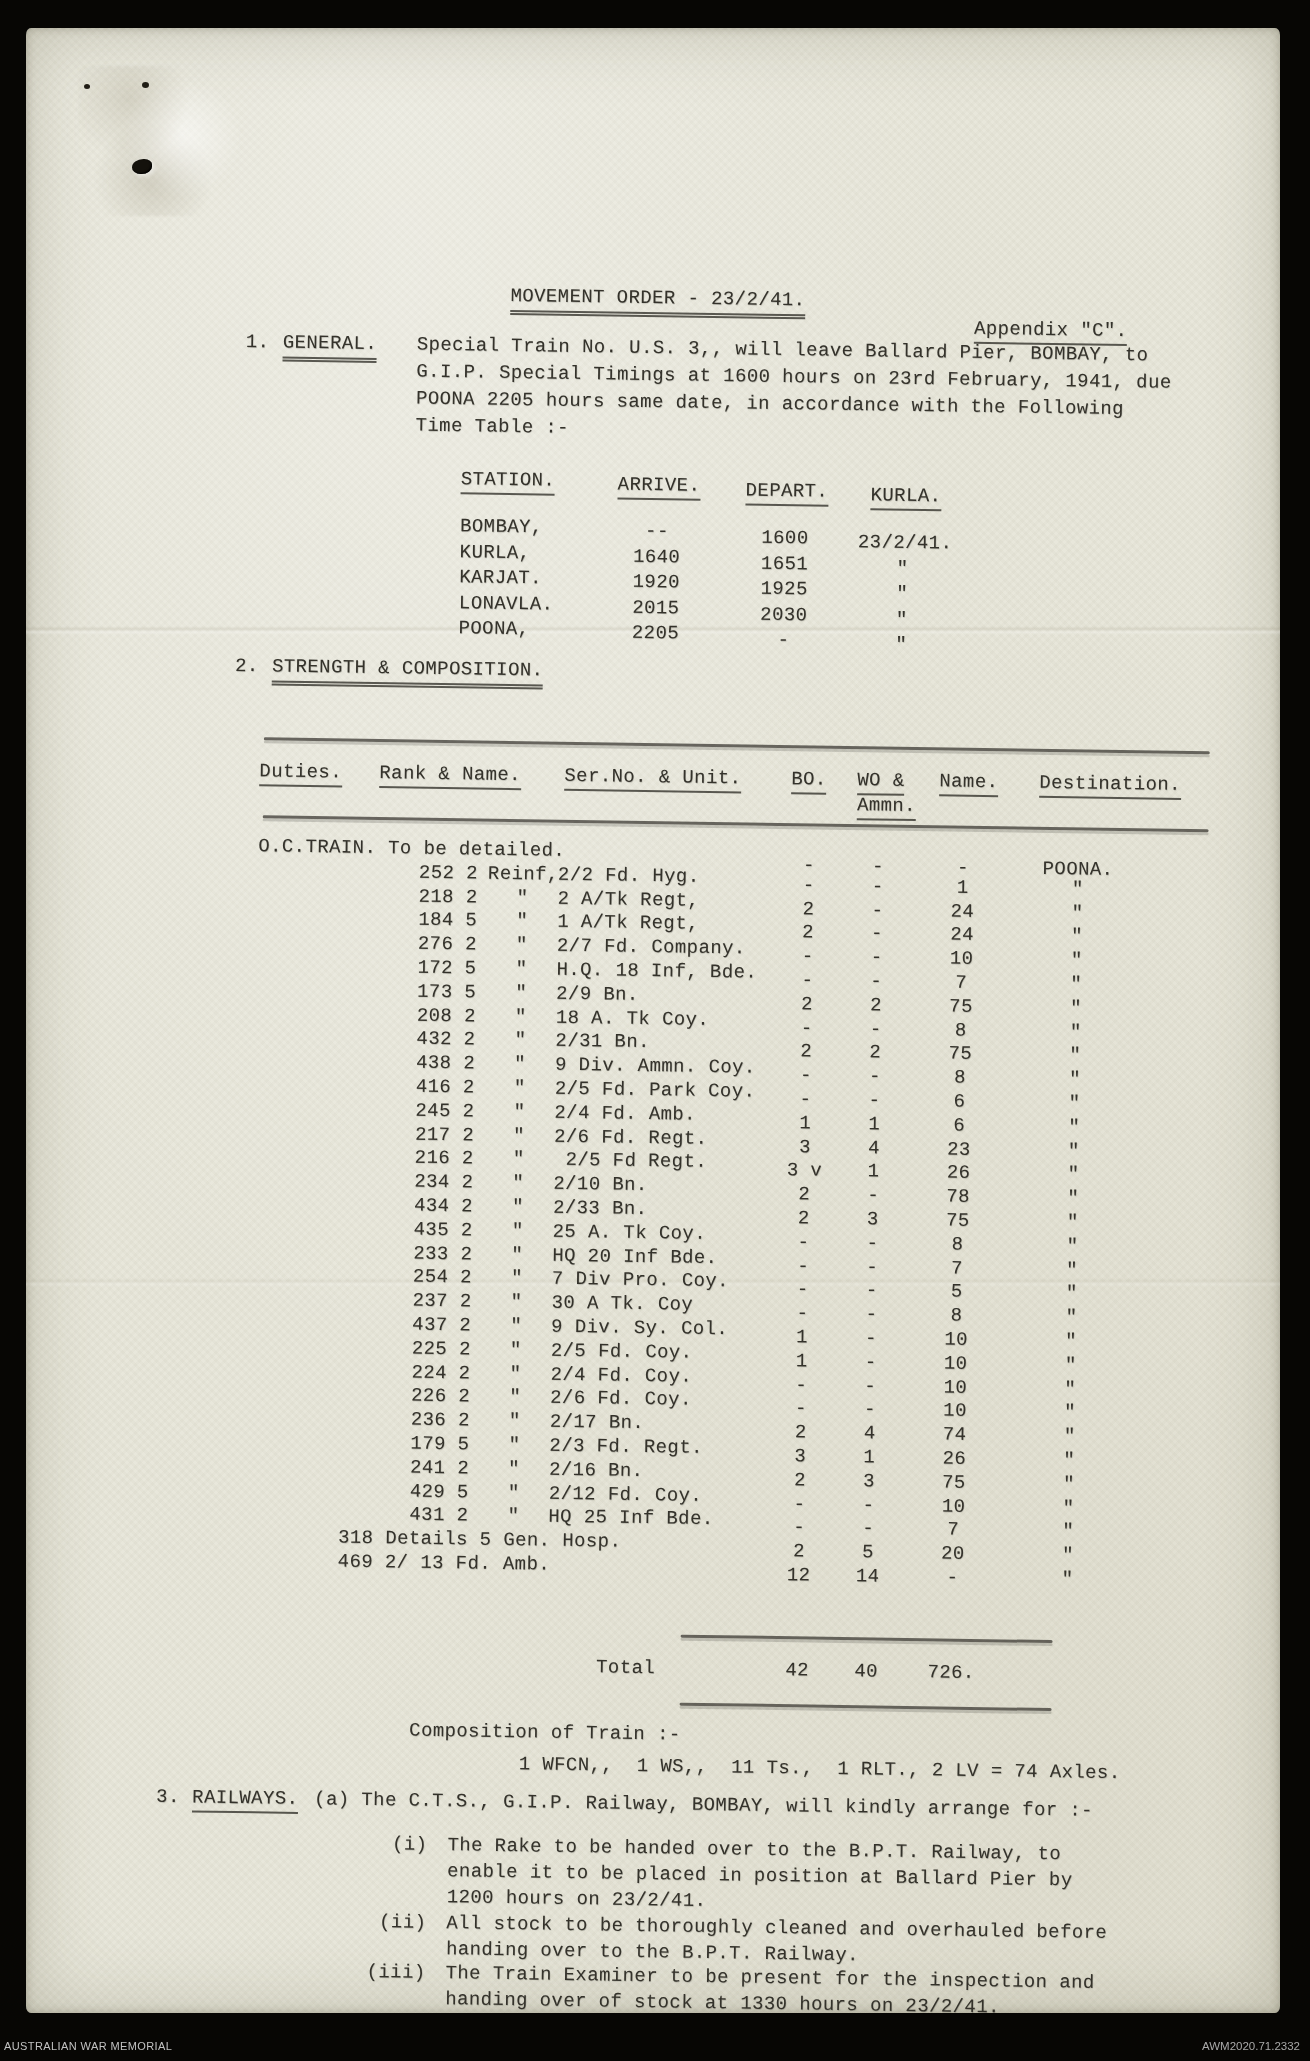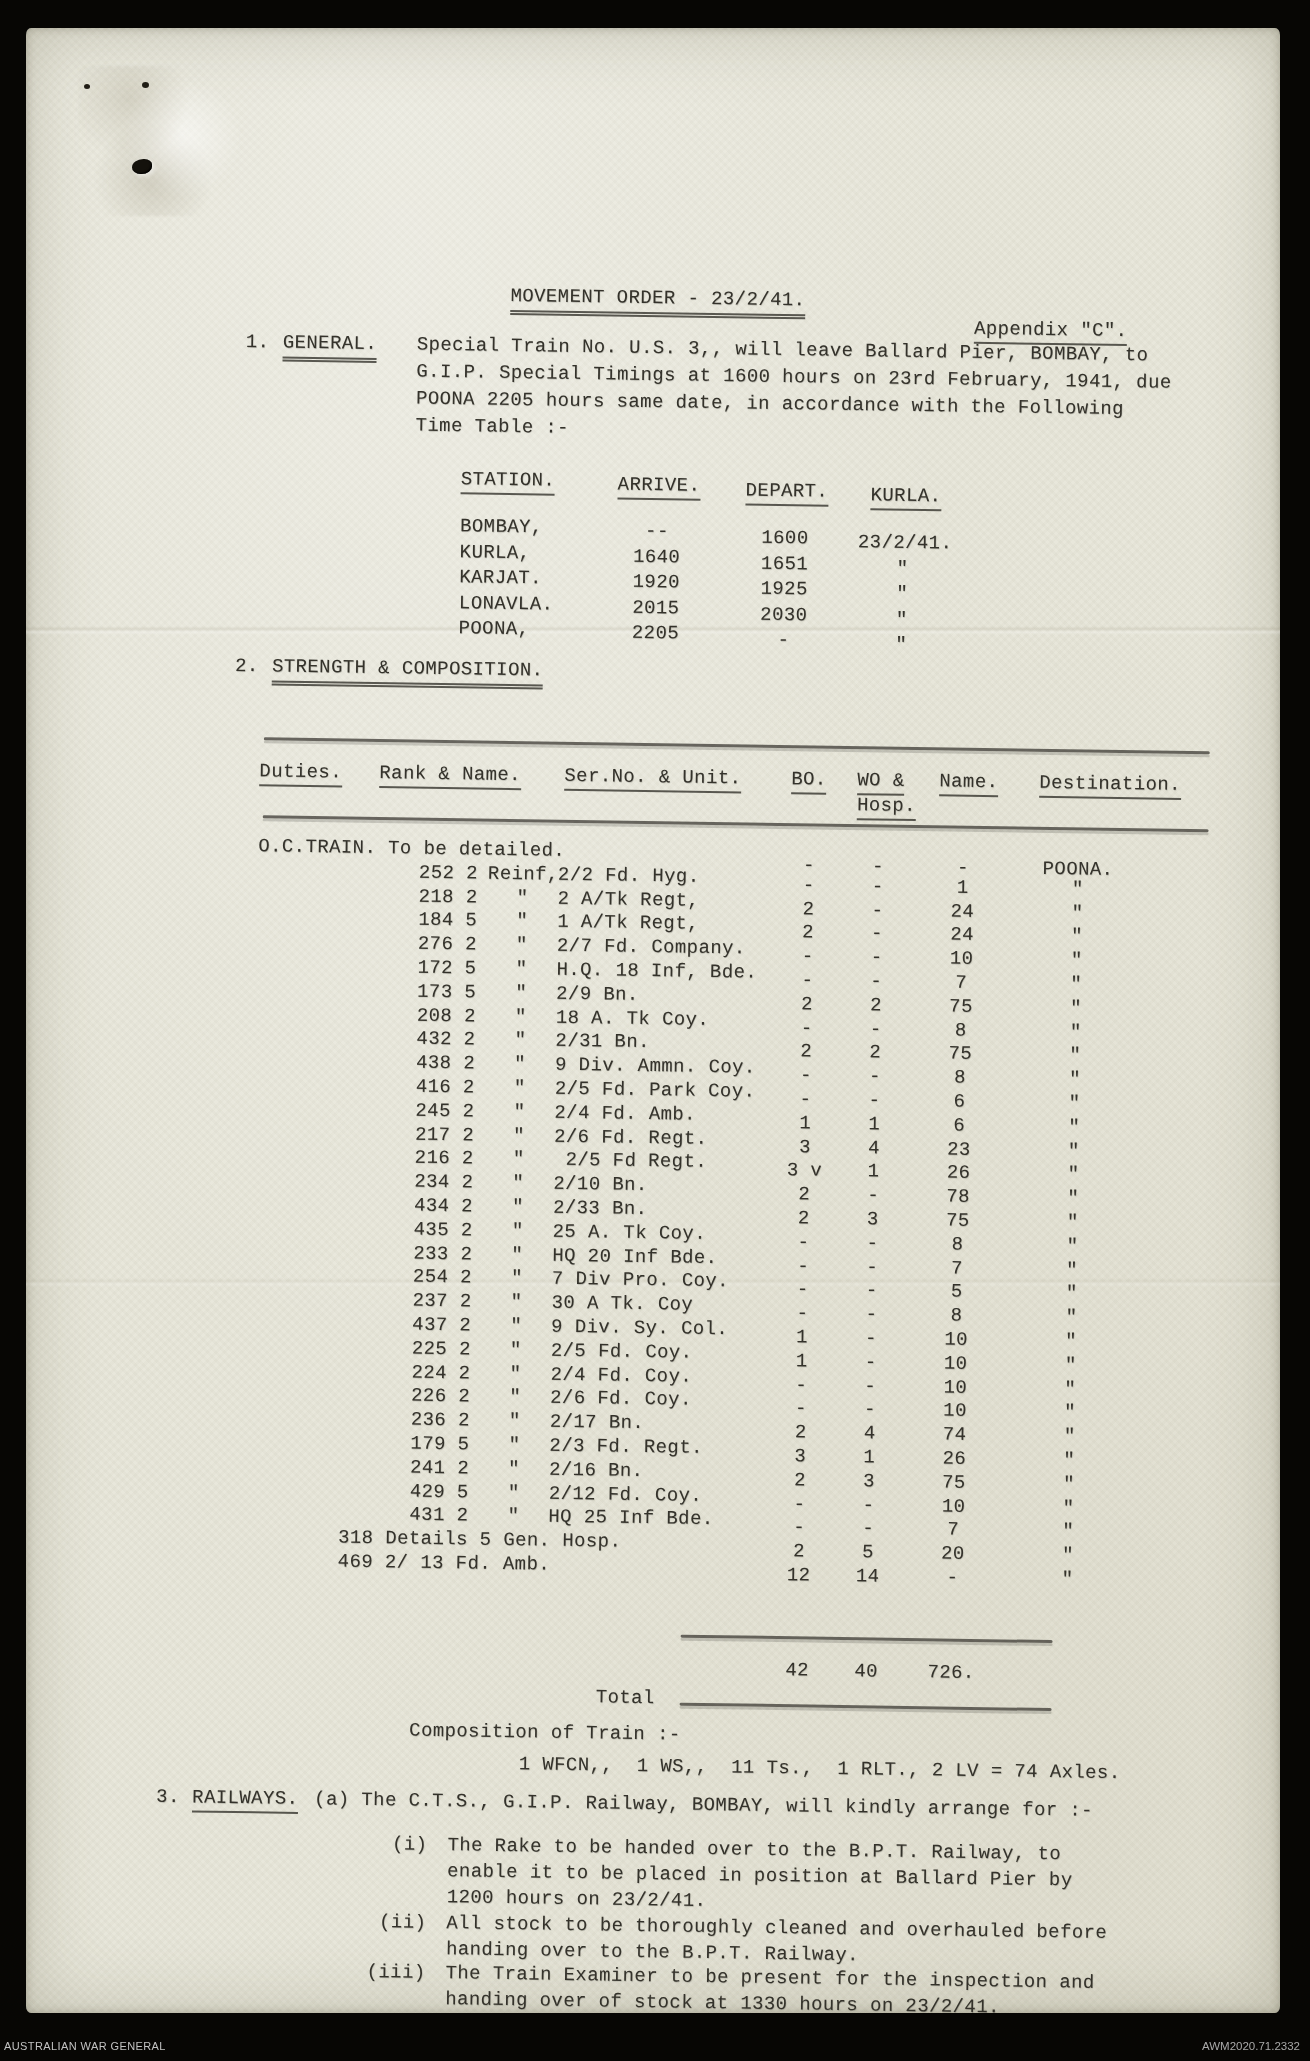--- a/index.html
+++ b/index.html
@@ -104,21 +104,21 @@
 
       <span style="left:214px;top:630px;">2.</span>
       <span class="uu" style="left:251px;top:630px;">STRENGTH &amp; COMPOSITION.</span>
 
       <div class="rule" style="left:244px;top:712px;width:946px;"></div>
       <span class="u" style="left:240px;top:735px;">Duties.</span>
       <span class="u" style="left:360px;top:735px;">Rank &amp; Name.</span>
       <span class="u" style="left:545px;top:735px;">Ser.No. &amp; Unit.</span>
       <span class="u" style="left:772px;top:735px;">BO.</span>
       <span class="u" style="left:838px;top:735px;">WO &amp;</span>
-      <span class="u" style="left:838px;top:760px;">Hosp.</span>
+      <span class="u" style="left:838px;top:760px;">Ammn.</span>
       <span class="u" style="left:920px;top:735px;">Name.</span>
       <span class="u" style="left:1020px;top:735px;">Destination.</span>
       <div class="rule" style="left:244px;top:790px;width:946px;"></div>
 
       <div id="strengthRows">
           <div style="position: absolute; left: 0px; top: 810px; width: 100%; height: 24px;">
             <span style="left: 240px; top: 0px;">O.C.TRAIN. To be detailed.</span>
             <span class="cell" style="left: 756px; top: 11px; width: 70px;">-</span>
             <span class="cell" style="left: 825px; top: 11px; width: 70px;">-</span>
             <span class="cell" style="left: 905px; top: 11px; width: 80px;">-</span>
@@ -386,21 +386,21 @@
           <div style="position: absolute; left: 0px; top: 1524px; width: 100%; height: 24px;">
             <span style="left: 330px; top: 0px;">469 2/ 13 Fd. Amb.</span>
             <span class="cell" style="left: 756px; top: 7px; width: 70px;">12</span>
             <span class="cell" style="left: 825px; top: 7px; width: 70px;">14</span>
             <span class="cell" style="left: 905px; top: 7px; width: 80px;">-</span>
             <span class="cell" style="left: 1010px; top: 7px; width: 100px;">"</span>
           </div>
         </div>
 
       <div class="rule" style="left:674px;top:1603px;width:372px;"></div>
-      <span style="left:590px;top:1626px;margin-top:30px;">Total</span>
+      <span style="left:590px;top:1626px;">Total</span>
       <span class="cell" style="left:756px;top:1626px;width:70px;">42</span>
       <span class="cell" style="left:825px;top:1626px;width:70px;">40</span>
       <span class="cell" style="left:905px;top:1626px;width:80px;">726.</span>
       <div class="rule" style="left:674px;top:1671px;width:372px;"></div>
 
       <span style="left:404px;top:1692px;">Composition of Train :-</span>
       <span style="left:514px;top:1724px;">1 WFCN,,  1 WS,,  11 Ts.,  1 RLT., 2 LV = 74 Axles.</span>
 
       <span style="left:152px;top:1762px;">3.</span>
       <span class="u" style="left:188px;top:1762px;">RAILWAYS.</span>
@@ -413,15 +413,15 @@
           <span class="r" style="left: 324px; top: 1884px; width: 100px;">(ii)</span>
           <span style="left: 444px; top: 1884px;">All stock to be thoroughly cleaned and overhauled before</span>
           <span style="left: 444px; top: 1910px;">handing over to the B.P.T. Railway.</span>
           <span class="r" style="left: 324px; top: 1934px; width: 100px;">(iii)</span>
           <span style="left: 444px; top: 1934px;">The Train Examiner to be present for the inspection and</span>
           <span style="left: 444px; top: 1960px;">handing over of stock at 1330 hours on 23/2/41.</span>
         </div>
     </div>
   </div>
 
-  <span class="footer-archive">AUSTRALIAN WAR GENERAL</span>
+  <span class="footer-archive">AUSTRALIAN WAR MEMORIAL</span>
   <span class="footer-id">AWM2020.71.2332</span>
 </div>
 
 </body></html>

